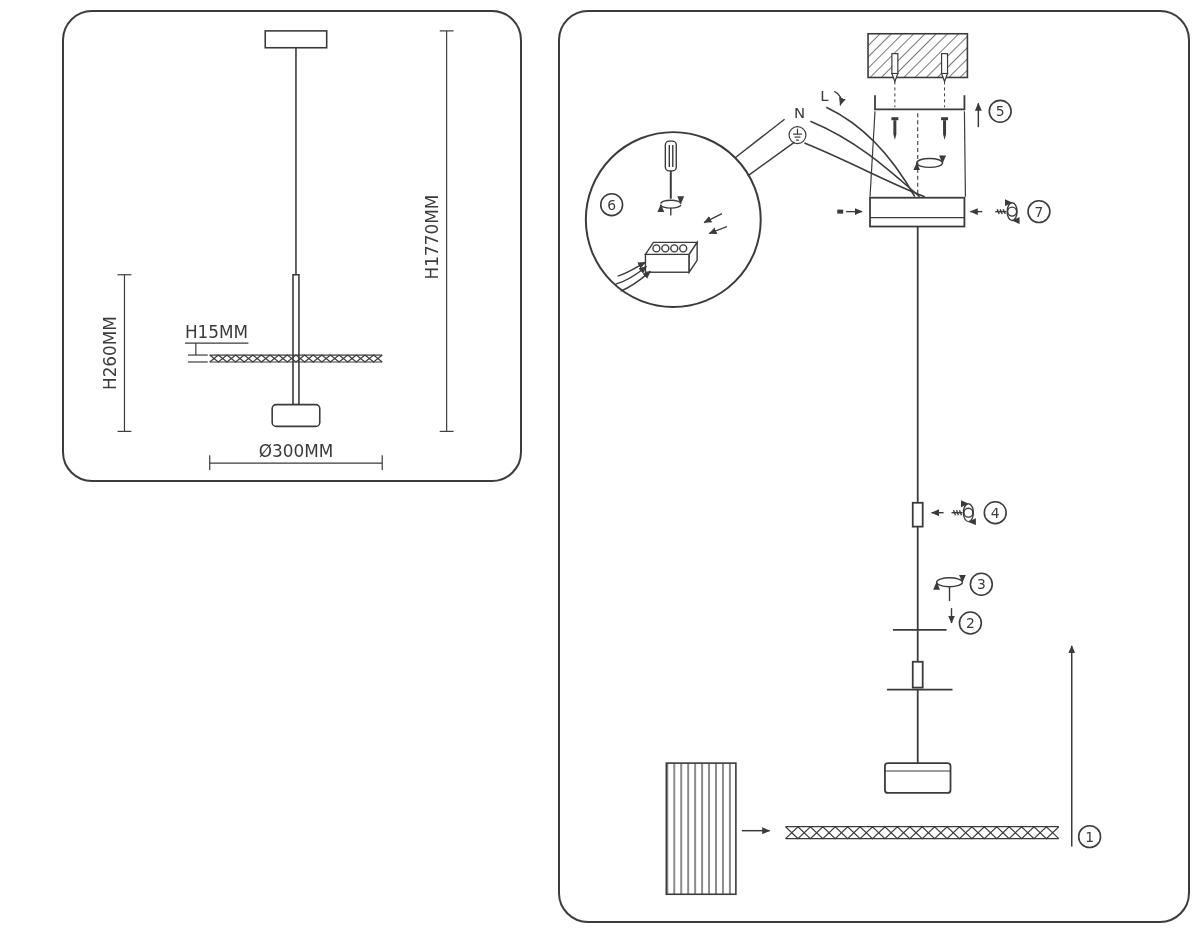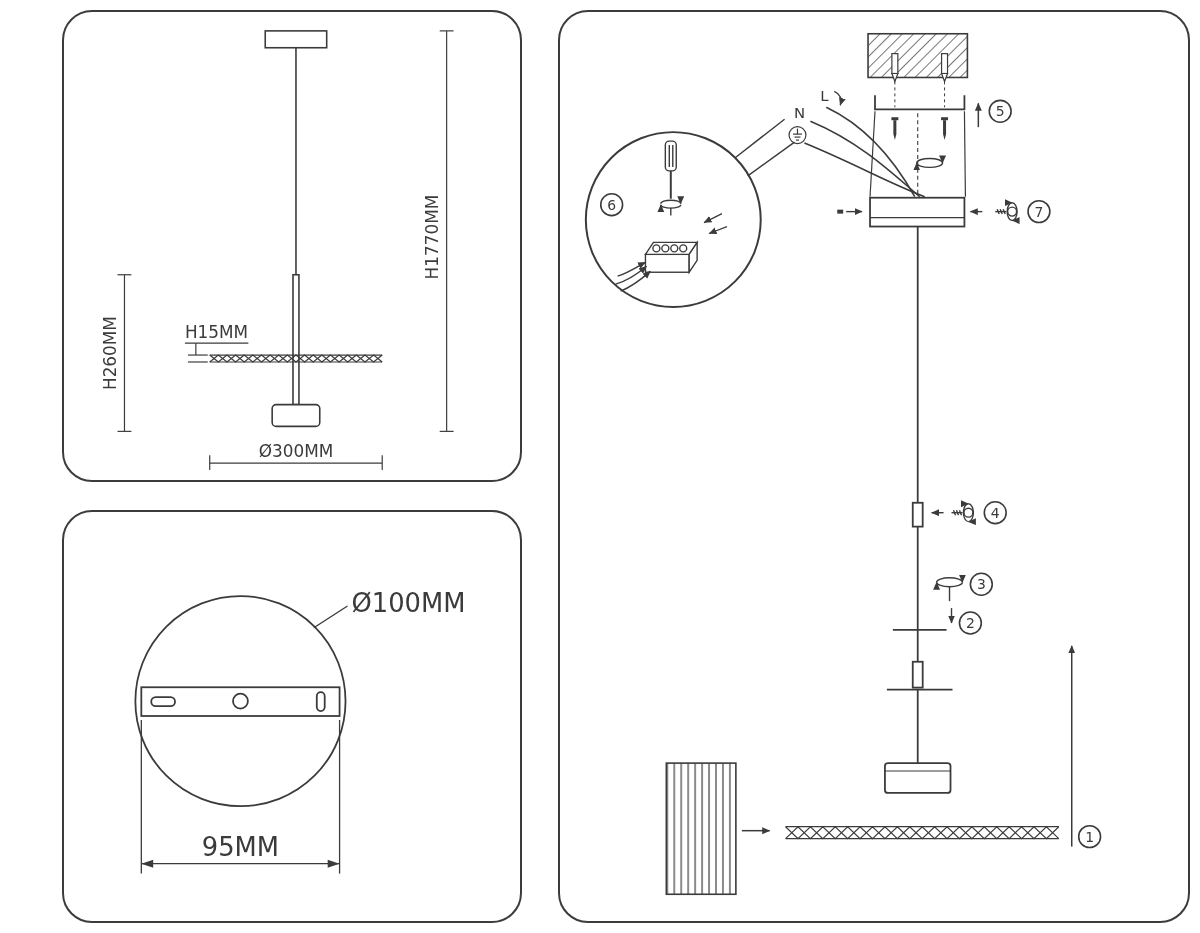--- a/index.html
+++ b/index.html
@@ -62,43 +62,20 @@
 
       <g stroke="#3b3b3b" stroke-width="1.2" fill="none">
         <line x1="147" y1="444" x2="147" y2="459"></line>
         <line x1="321" y1="444" x2="321" y2="459"></line>
         <line x1="147" y1="452" x2="321" y2="452"></line>
       </g>
       <text x="234" y="446" text-anchor="middle" font-size="17">Ø300MM</text>
     </svg>
   </div>
 
-  <div class="panel" id="panel-canopy">
-    <svg viewBox="0 0 460 407">
-      <g stroke="#3b3b3b" stroke-width="1.8" fill="none">
-        <circle cx="178" cy="188" r="106"></circle>
-        <rect x="78" y="174" width="200" height="29" fill="#ffffff"></rect>
-        <rect x="88" y="184" width="24" height="9" rx="4.5"></rect>
-        <circle cx="178" cy="188" r="7.5"></circle>
-        <rect x="255" y="179" width="8" height="19" rx="4"></rect>
-      </g>
-
-      <line x1="286" y1="92" x2="252" y2="114" stroke="#3b3b3b" stroke-width="1.4"></line>
-      <text x="290" y="98" font-size="26">Ø100MM</text>
-
-      <g stroke="#3b3b3b" stroke-width="1.3" fill="none">
-        <line x1="78" y1="207" x2="78" y2="362"></line>
-        <line x1="278" y1="207" x2="278" y2="362"></line>
-        <line x1="78" y1="352" x2="278" y2="352"></line>
-      </g>
-      <polygon points="78,352 90,348 90,356" fill="#3b3b3b"></polygon>
-      <polygon points="278,352 266,348 266,356" fill="#3b3b3b"></polygon>
-      <text x="178" y="344" text-anchor="middle" font-size="26">95MM</text>
-    </svg>
-  </div>
 
   <div class="panel" id="panel-assembly">
     <svg viewBox="0 0 632 907">
       <defs>
         <marker id="ah" markerWidth="9" markerHeight="8" refX="7.5" refY="3.5" orient="auto" markerUnits="userSpaceOnUse">
           <path d="M0,0 L8,3.5 L0,7 Z" fill="#3b3b3b"></path>
         </marker>
         <pattern id="hatch" patternUnits="userSpaceOnUse" width="8" height="8" patternTransform="rotate(45)">
           <line x1="0" y1="0" x2="0" y2="8" stroke="#3b3b3b" stroke-width="1.4"></line>
         </pattern>

